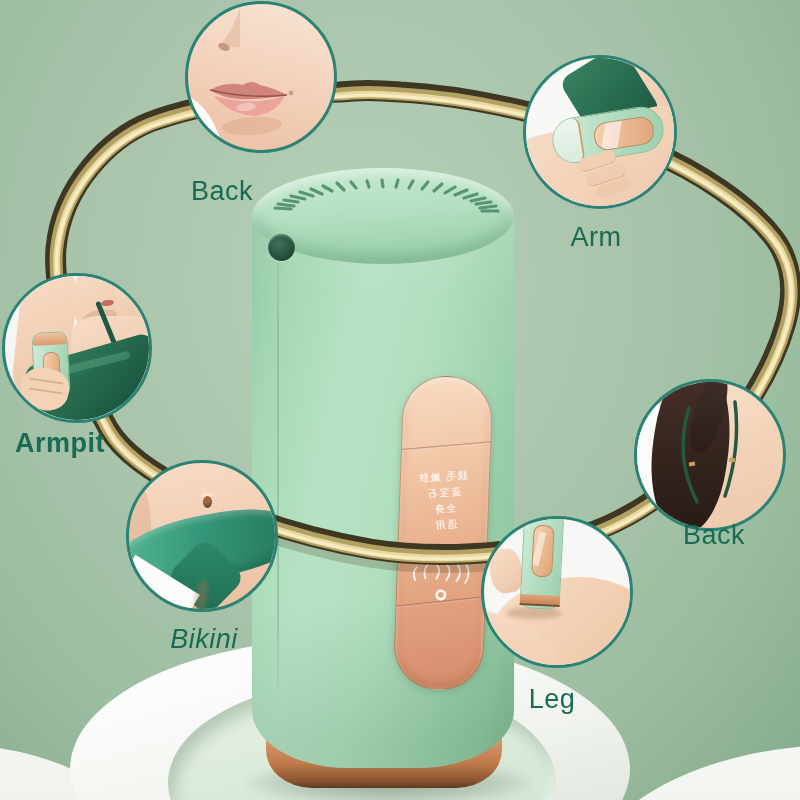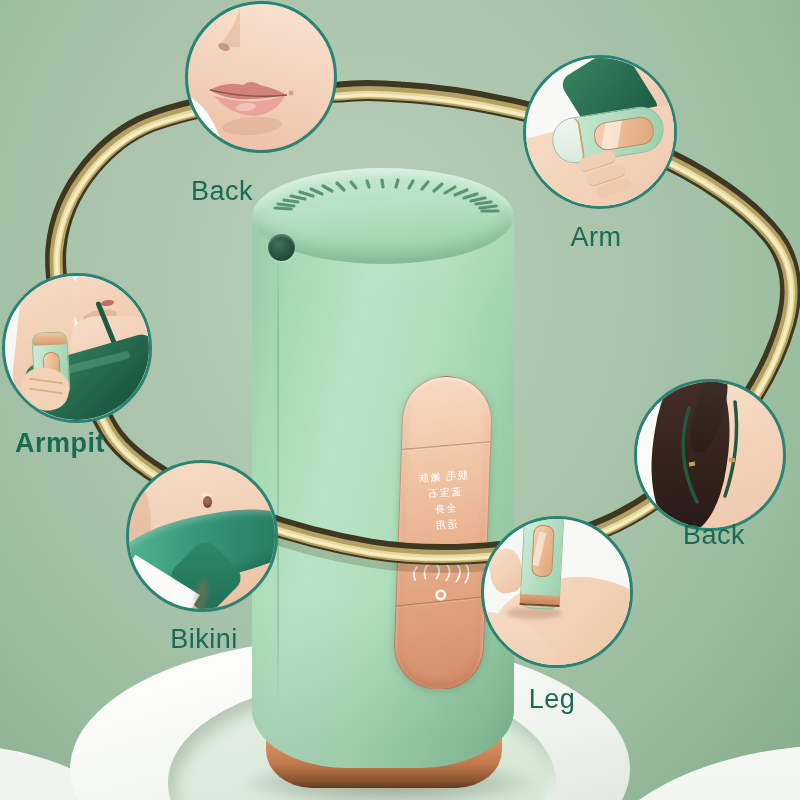--- a/index.html
+++ b/index.html
@@ -253,21 +253,21 @@
     <div class="abs" style="left:-22px;top:52px;width:200px;height:64px;transform:rotate(-10deg);
          border-radius:55% 45% 60% 50% / 70% 60% 45% 40%;
          background:linear-gradient(100deg,#5abd97 0%,#36987a 45%,#277c60 85%);
          box-shadow:inset 0 4px 6px rgba(255,255,255,.25), inset 0 -6px 8px rgba(20,80,60,.35);"></div>
     <div class="abs" style="left:48px;top:86px;width:58px;height:56px;border-radius:14px;transform:rotate(45deg);
          background:linear-gradient(135deg,#2e8a6b,#1f6e53);"></div>
     <div class="abs" style="left:-20px;top:106px;width:76px;height:78px;background:#fbfcf9;transform:rotate(32deg);"></div>
     <div class="abs" style="left:66px;top:116px;width:12px;height:38px;border-radius:50%;transform:rotate(10deg);
          background:rgba(170,110,80,.38);filter:blur(2px);"></div>
   </div>
-  <div class="area-label" style="left:204px;top:624px;">Bikini</div>
+  <div class="area-label" style="left:204px;top:624px;font-style:italic;">Bikini</div>
 
   <div class="abs inset" style="left:481px;top:516px;width:152px;height:152px;background:#f7f8f5;">
     <div class="abs skin" style="left:6px;top:30px;width:32px;height:44px;border-radius:40%;transform:rotate(-10deg);"></div>
     <div class="abs" style="left:5px;top:58px;width:172px;height:122px;transform:rotate(-6deg);
          border-radius:48% 52% 45% 45%;
          background:linear-gradient(140deg,#f7ddc6 0%,#f0ccae 60%,#e8bd9e 100%);"></div>
     <div class="abs skin" style="left:-38px;top:100px;width:112px;height:82px;border-radius:40%;transform:rotate(28deg);"></div>
     <div class="abs" style="left:22px;top:88px;width:56px;height:12px;border-radius:50%;background:rgba(150,100,70,.3);filter:blur(2px);"></div>
     <div class="abs" style="left:38px;top:-10px;width:40px;height:100px;transform:rotate(3deg);">
       <div class="abs mini-mint" style="left:0;top:0;width:40px;height:100px;border-radius:15px 15px 11px 11px;box-sizing:border-box;"></div>

